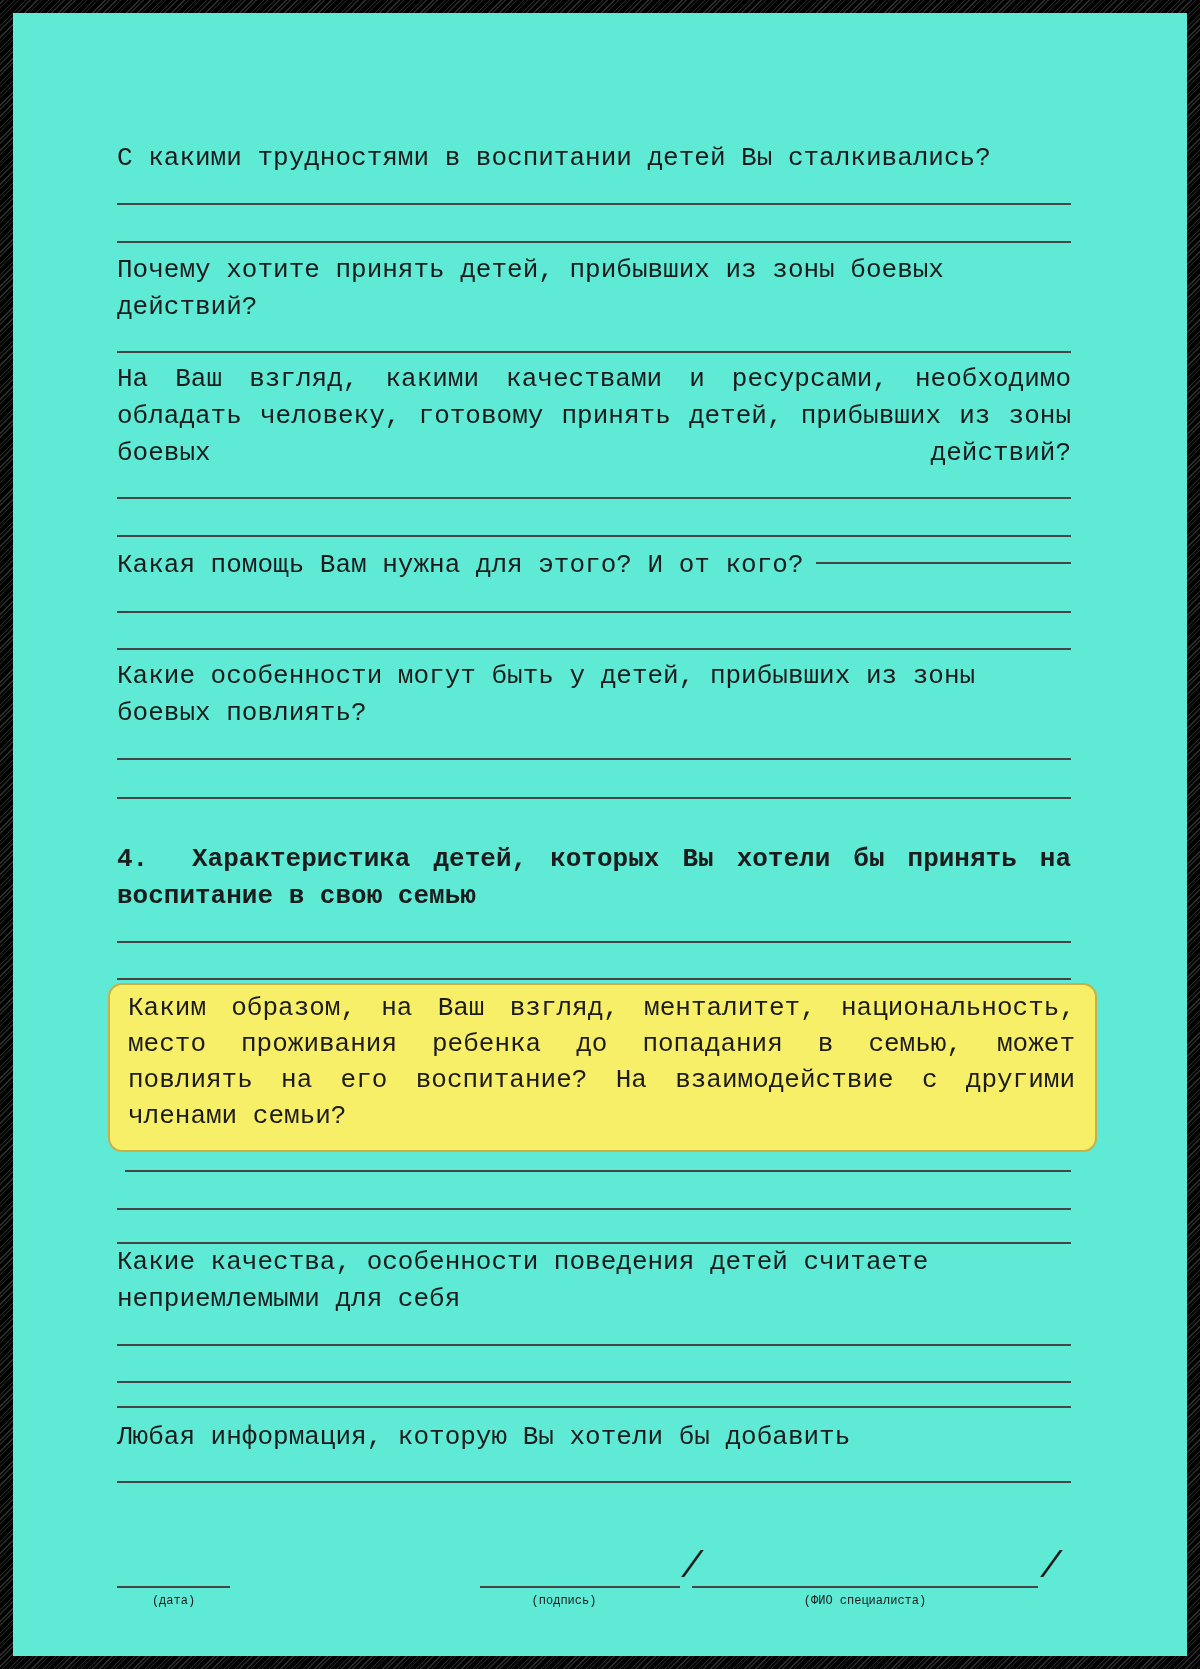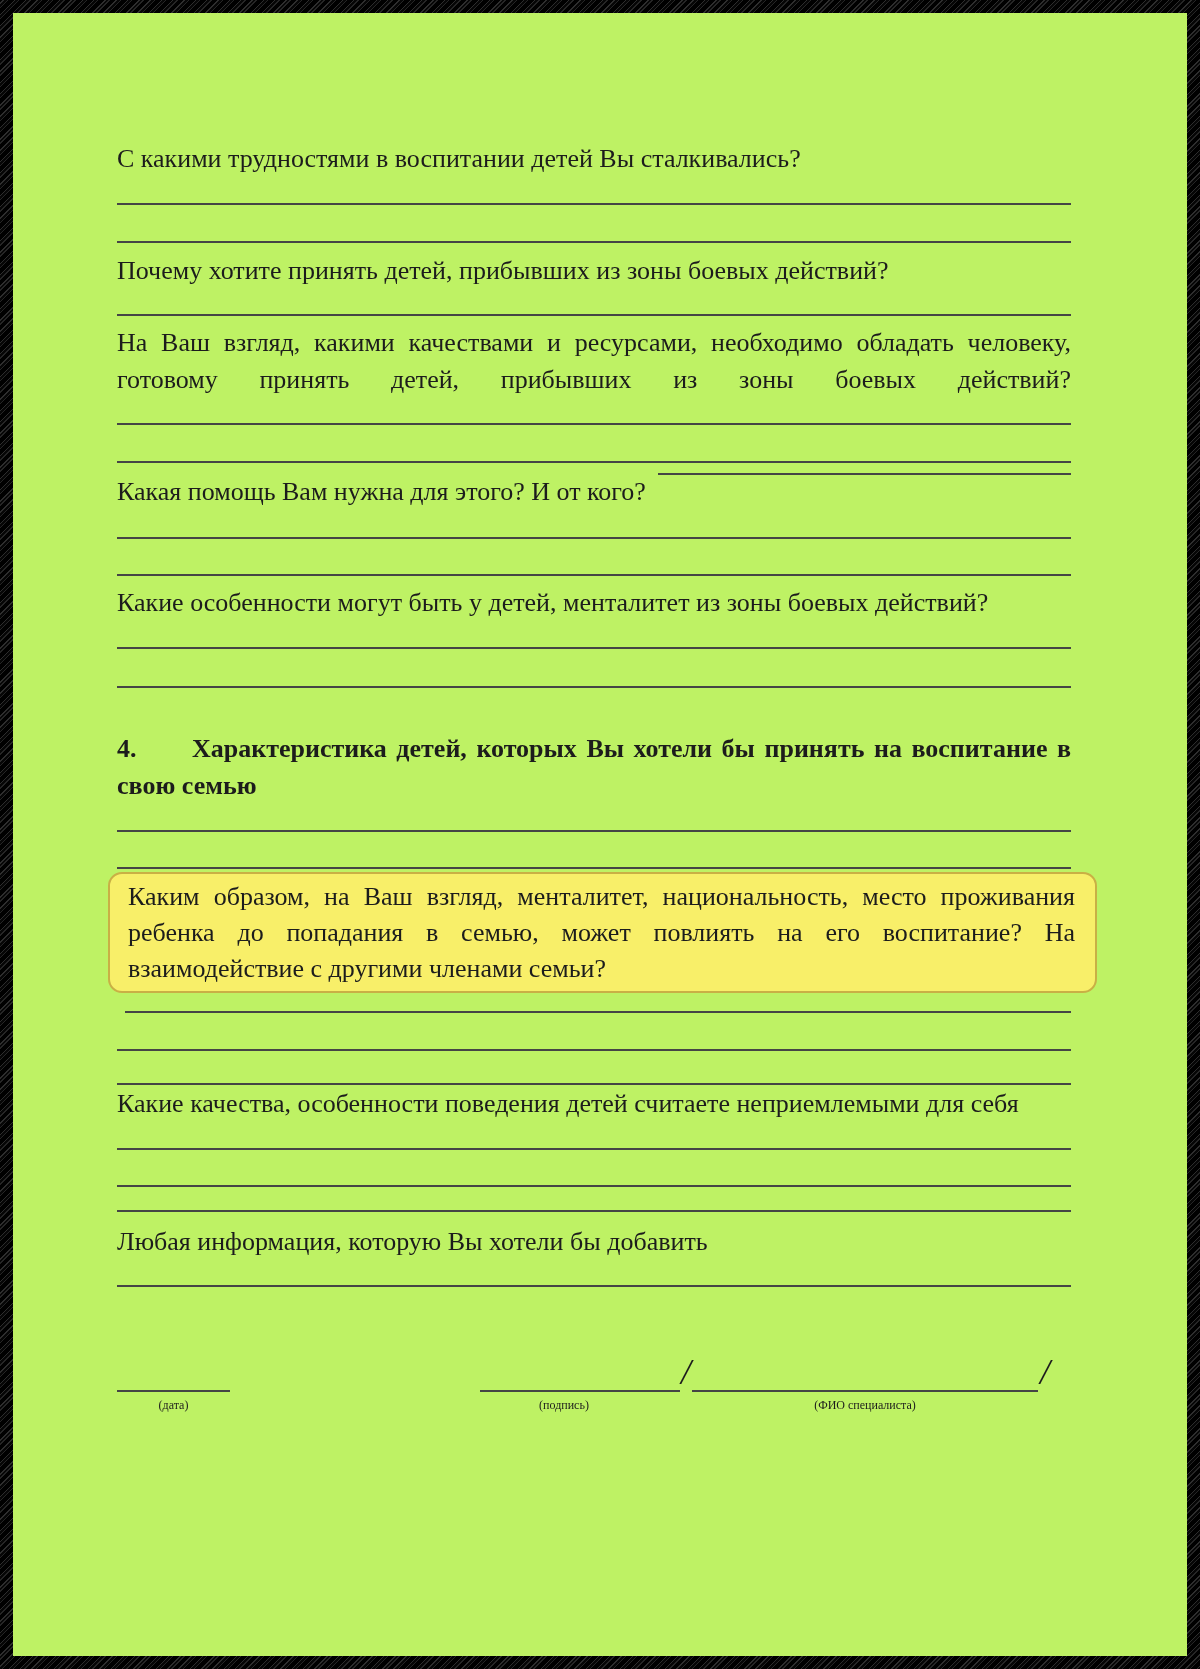--- a/index.html
+++ b/index.html
@@ -3,58 +3,59 @@
 <meta charset="utf-8">
 <style>
   html, body { margin: 0; padding: 0; background: #ffffff; }
   body { font-family: "Liberation Serif", "DejaVu Serif", serif; }
 
   .frame {
     position: relative;
     width: 1200px;
     height: 1669px;
     box-sizing: border-box;
-    background: #bef264;
+    background: #5eead4;
     border: 13px solid #000;
     border-image: repeating-linear-gradient(135deg,
       #000 0 2px, #2e2e2e 2px 3px, #060606 3px 5px, #262626 5px 6px, #000 6px 8px) 13;
     border-radius: 8px;
     overflow: hidden;
+    font-family: Liberation Mono, monospace;
   }
 
   .content { padding: 127px 116px 0 104px; }
 
   .q {
     font-size: 26px;
     line-height: 37px;
     color: #1c1c1c;
     margin: 0;
   }
   .bold { font-weight: bold; }
   .just { text-align: justify; }
   .just-all { text-align: justify; text-align-last: justify; }
 
   .hnum { display: inline-block; width: 75px; }
 
   .ln { border-bottom: 2px solid #454545; }
 
-  .qrow { display: flex; align-items: flex-start; }
+  .qrow { display: flex; align-items: center; }
   .qrow .q { white-space: nowrap; }
   .fill-line {
     flex: 1;
     margin: 0 0 6px 12px;
     border-bottom: 2px solid #454545;
   }
 
   .hl-box {
     box-sizing: border-box;
     background: #f8ef69;
     border: 2px solid #c9b045;
     border-radius: 14px;
-    padding: 5px 20px 4px 18px;
+    padding: 5px 20px 16px 18px;
     margin: 3px -26px 0 -9px;
     font-size: 26px;
     line-height: 36px;
     color: #1c1c1c;
     text-align: justify;
   }
 
   .sig { position: relative; margin-top: 75px; height: 80px; }
   .sig-line { position: absolute; top: 28px; height: 0; border-bottom: 2px solid #454545; }
   .sl-date { left: 0; width: 113px; }
@@ -98,21 +99,21 @@
     <div class="ln" style="height:25px"></div>
     <div class="ln" style="height:36px"></div>
 
     <div class="qrow" style="margin-top:10px">
       <span class="q">Какая помощь Вам нужна для этого? И от кого?</span>
       <span class="fill-line"></span>
     </div>
     <div class="ln" style="height:27px"></div>
     <div class="ln" style="height:35px"></div>
 
-    <p class="q" style="margin-top:8px">Какие особенности могут быть у детей, менталитет из зоны боевых действий?</p>
+    <p class="q" style="margin-top:8px">Какие особенности могут быть у детей, прибывших из зоны боевых повлиять?</p>
     <div class="ln" style="height:26px"></div>
     <div class="ln" style="height:37px"></div>
 
     <p class="q bold just" style="margin-top:42px"><span class="hnum">4.</span><span>Характеристика детей, которых Вы хотели бы принять на воспитание в свою семью</span></p>
 
     <div class="ln" style="height:26px"></div>
     <div class="ln" style="height:35px"></div>
 
     <div class="hl-box">
       <span>Каким образом, на Ваш взгляд, менталитет, национальность, место проживания ребенка до попадания в семью, может повлиять на его воспитание? На взаимодействие с другими членами семьи?</span>

